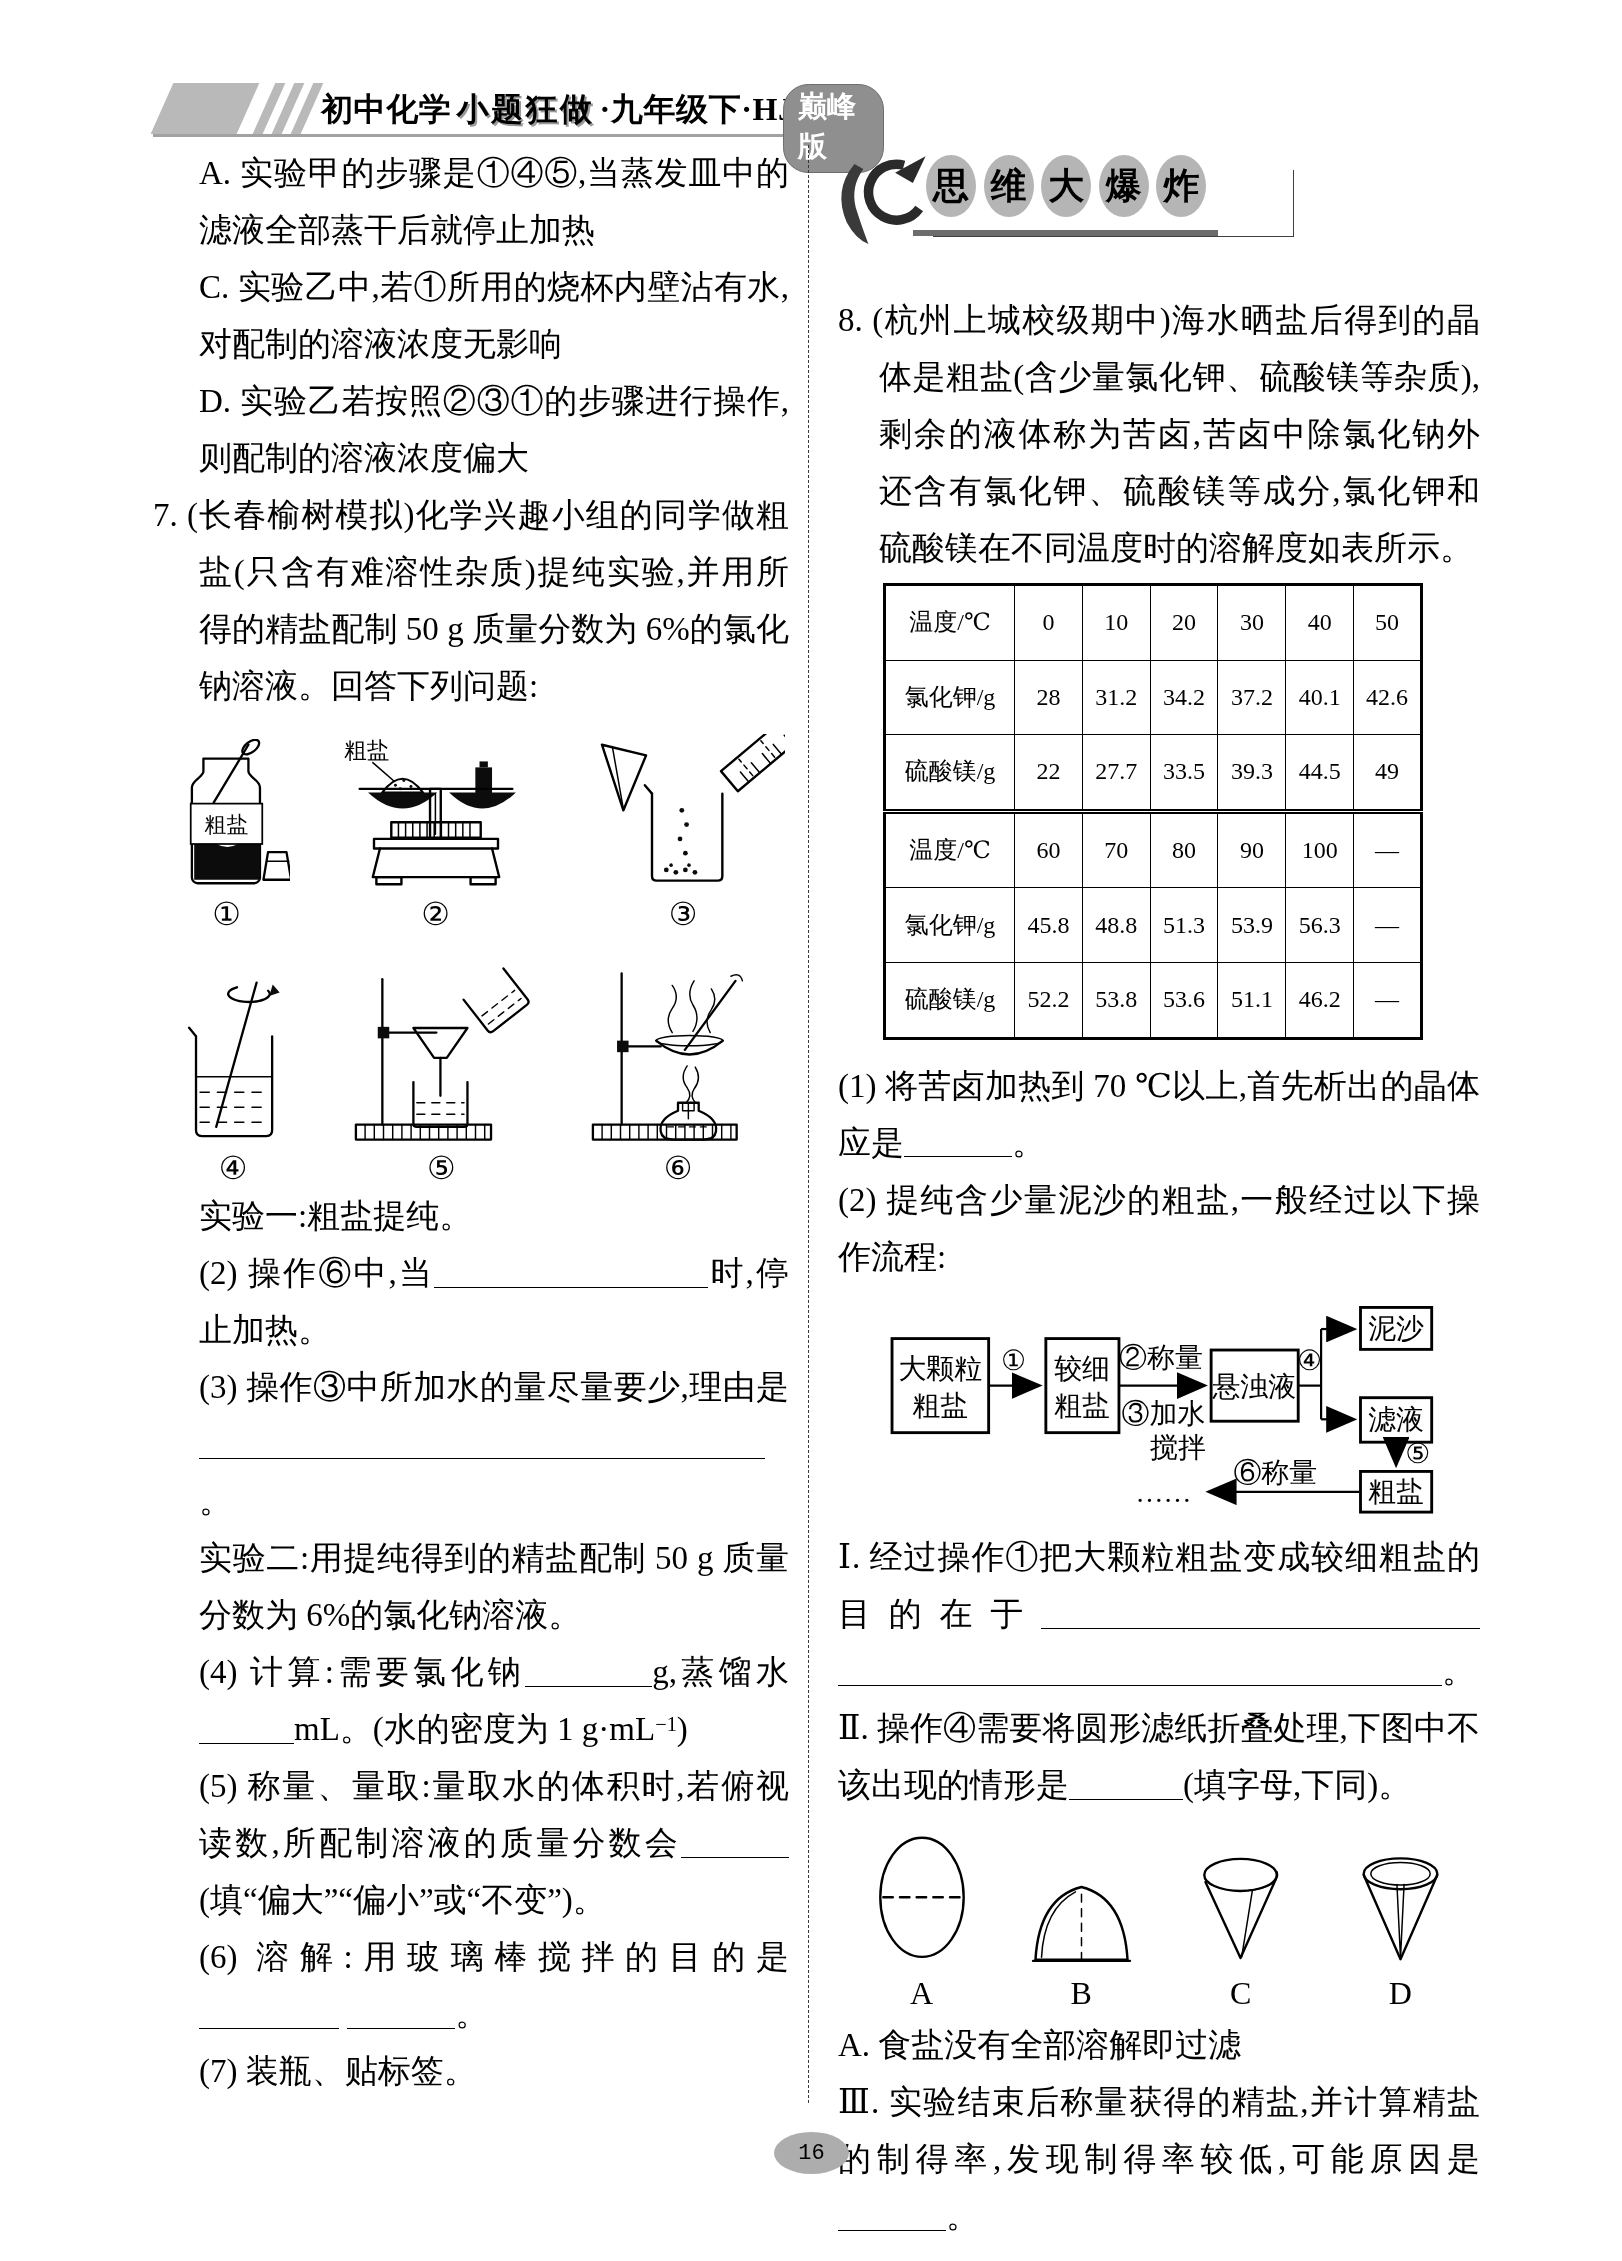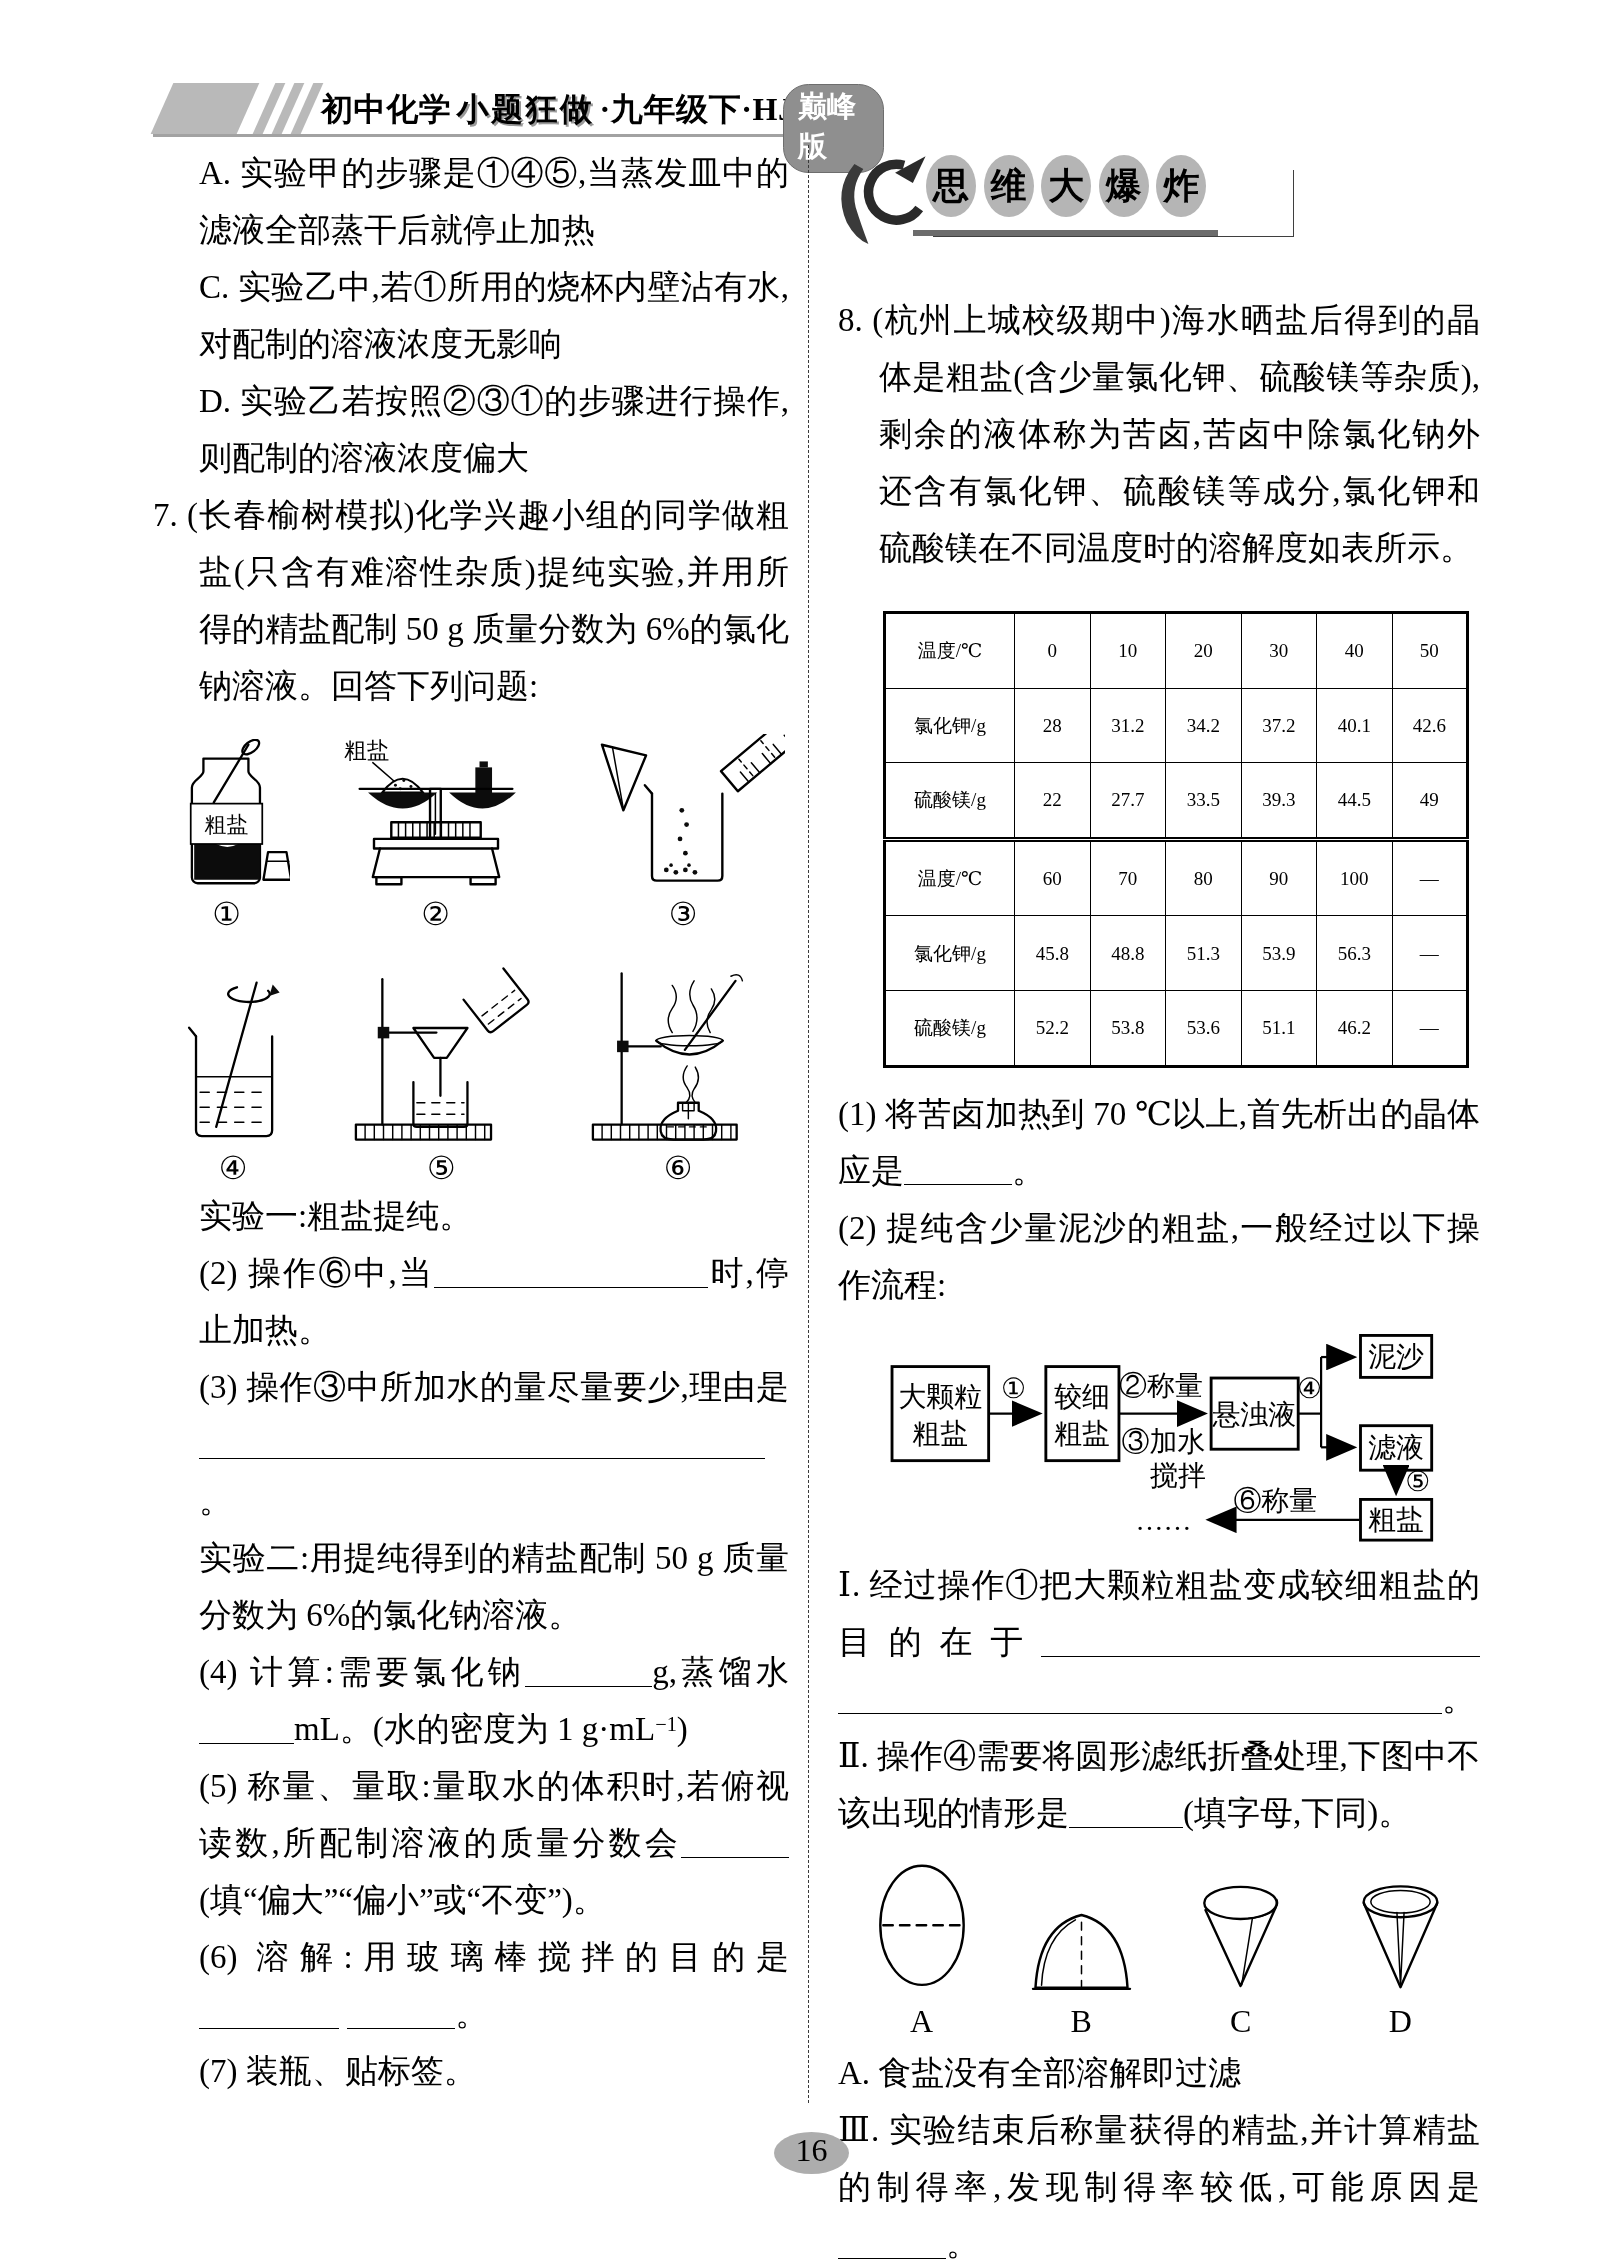--- a/index.html
+++ b/index.html
@@ -41,36 +41,36 @@
 
   
   .think-wrap { position:relative; height:95px; margin-bottom:46px; }
   .think-box { position:absolute; left:95px; top:19px; width:360px; height:66px; border-right:1.9px solid #3f3f3f; border-bottom:1.9px solid #3f3f3f; }
   .think-line { position:absolute; left:75px; top:79px; width:305px; height:5.7px; background:#6c6c6c; }
   .ovals { position:absolute; left:88px; top:3.8px; display:flex; gap:7.6px; }
   .oval { width:50px; height:62px; border-radius:50%; background:#b5b5b5; display:flex; align-items:center; justify-content:center; font-size:36px; font-weight:bold; font-family:"Liberation Sans","DejaVu Sans",sans-serif; }
   .think-icon { position:absolute; left:-9px; top:-5.1px; }
 
   
-  .sol-table { border-collapse:collapse; margin:34px 0 18px 45px; border:3.8px solid #000; font-size:19px; table-layout:fixed; width:586px; }
+  .sol-table { border-collapse:collapse; margin:6px 0 18px 45px; border:3.8px solid #000; font-size:24px; table-layout:fixed; width:540px; }
   .sol-table td { border:1.9px solid #000; text-align:center; padding:8.3px 1.3px; }
   .sol-table tr.second-start td { border-top:5.7px double #000; }
 
   
   .flowchart { width:642px; height:223px; margin:11.4px 0 9px; display:block; }
   .fl rect { fill:none; stroke:#000; stroke-width:4.5; }
   .fa line { stroke:#000; stroke-width:3.5; }
   .ft { font-size:44px; text-anchor:middle; fill:#000; }
 
   
   .filterrow { display:flex; align-items:flex-end; gap:0; margin:16.5px 0 5.1px 3.8px; }
   .filterrow figure.fig { flex:1; }
 
   
-  .page-num { position:absolute; left:774px; top:2132px; width:75px; height:42px; background:#adadad; border-radius:50%; display:flex; justify-content:center; font-size:32px; font-family:Liberation Serif, serif; }
+  .page-num { position:absolute; left:774px; top:2132px; width:75px; height:42px; background:#adadad; border-radius:50%; display:flex; align-items:center; justify-content:center; font-size:22px; font-family:Liberation Mono, monospace; }
 </style>
 </head>
 <body>
 
 <div class="page">
 
   <div class="page-header">
     <div class="band-underline"></div>
     <div class="band-solid"></div>
     <div class="stripe s1"></div>

